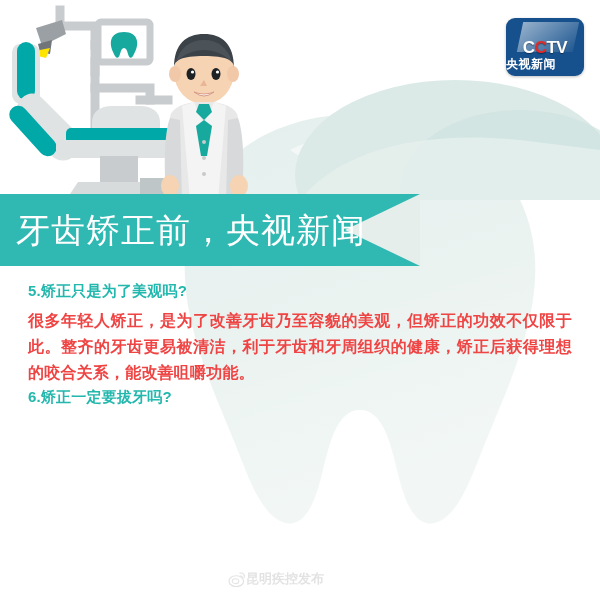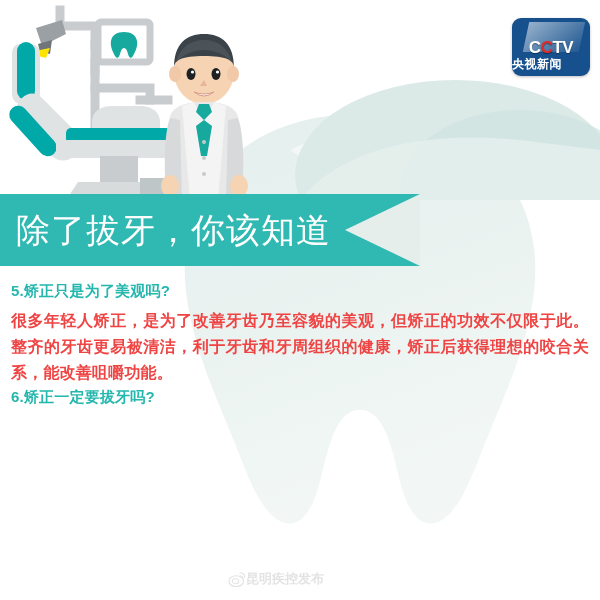--- a/index.html
+++ b/index.html
@@ -37,21 +37,21 @@
     top: 0;
     width: 600px;
     height: 200px;
     z-index: 1;
     overflow: hidden;
   }
 
   
   .cctv-logo {
     position: absolute;
-    right: 10px;
+    right: 16px;
     top: 18px;
     width: 78px;
     height: 58px;
     border-radius: 9px;
     background: linear-gradient(150deg, #2b6fae 0%, #14477f 45%, #0d3straight 100%);
     background-color: #16518d;
     z-index: 6;
     overflow: hidden;
     box-shadow: 0 1px 3px rgba(0,0,0,0.25);
   }
@@ -114,21 +114,21 @@
 
   
   .content {
     position: absolute;
     left: 0;
     top: 280px;
     width: 600px;
     z-index: 3;
   }
   .section {
-    padding: 0 11px;
+    padding: 0 28px;
   }
   .section + .section {
   }
   .q-heading {
     color: #23b7ad;
     font-size: 15px;
     font-weight: bold;
     line-height: 22px;
     margin: 0 0 6px 0;
     letter-spacing: 0.2px;
@@ -273,21 +273,21 @@
   <div class="cctv-logo">
     <div class="shine"></div>
     <div class="cctv-text"><span>C</span><span class="red">C</span><span>TV</span></div>
     <div class="cctv-sub">央视新闻</div>
   </div>
 
   <svg class="banner-shape" viewBox="0 0 420 72" preserveAspectRatio="none">
     <path d="M0 0 L420 0 L420 72 L0 72 Z" fill="#2fb9b2"></path>
     <path d="M420 0 L420 72 L345 36 Z" fill="#e6eeec"></path>
   </svg>
-  <div class="banner-title">除了拔牙，你该知道</div>
+  <div class="banner-title">牙齿矫正前，央视新闻</div>
 
   <div class="content">
     <div class="section">
       <p class="q-heading">5.矫正只是为了美观吗?</p>
       <p class="q-body">很多年轻人矫正，是为了改善牙齿乃至容貌的美观，但矫正的功效不仅限于此。整齐的牙齿更易被清洁，利于牙齿和牙周组织的健康，矫正后获得理想的咬合关系，能改善咀嚼功能。</p>
     </div>
     <div class="section">
       <p class="q-heading">6.矫正一定要拔牙吗?</p>
     </div>
   </div>

